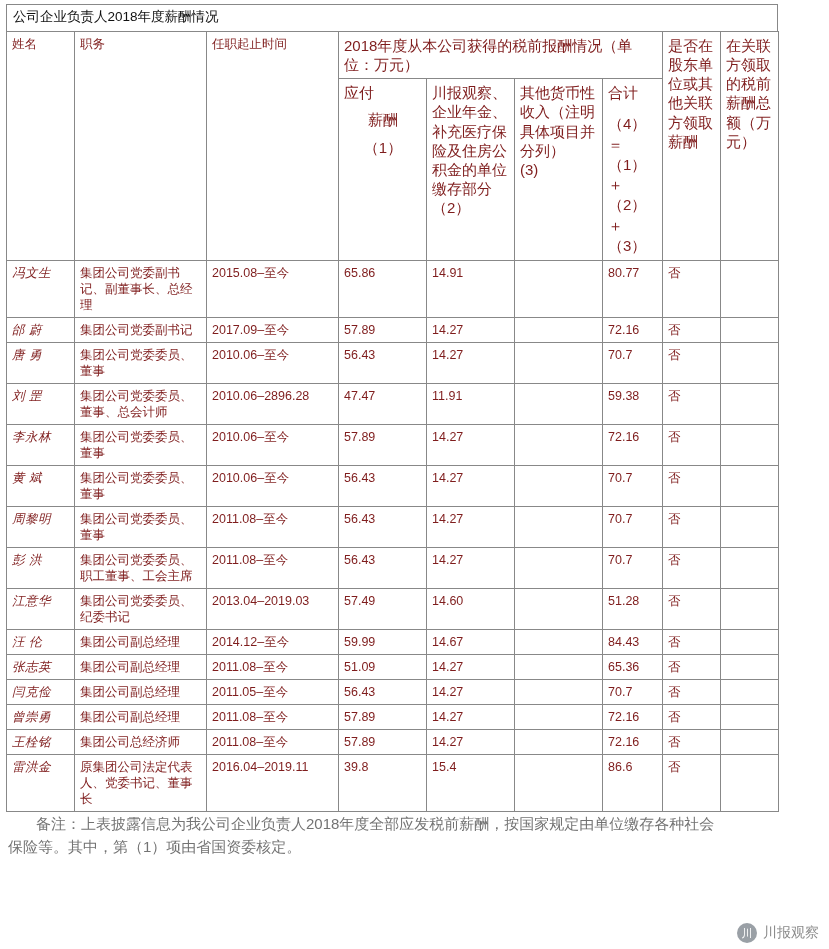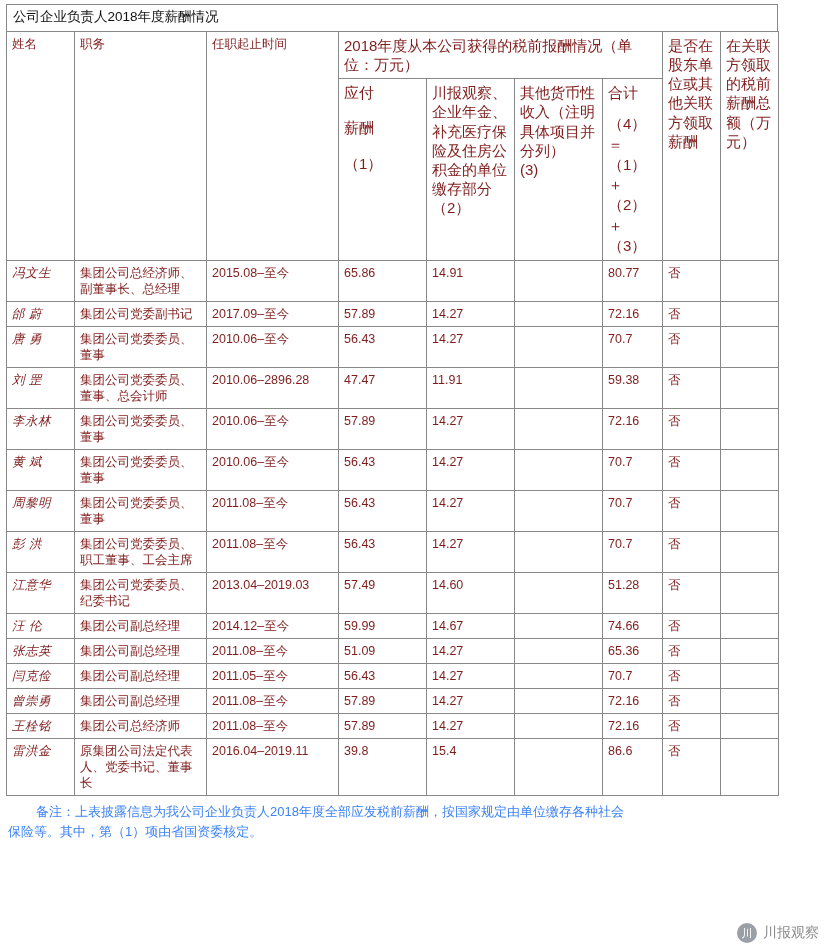--- a/index.html
+++ b/index.html
@@ -69,39 +69,39 @@
     line-height: 1.32;
   }
   .mid {
     vertical-align: middle;
   }
   .sub-line {
     display: block;
   }
   .sub-num {
     display: block;
-    margin-top: 16px;
+    margin-top: 8px;
+    text-align: center;
   }
   .total-formula {
     display: block;
     margin-top: 12px;
     line-height: 1.35;
   }
   .data-cell {
     font-size: 12.5px;
   }
   .row-name {
     letter-spacing: 0.5px;
     font-style: italic;
   }
   .note {
-    margin-top: 6px;
-    font-size: 13px;
+    font-size: 15px;
     line-height: 1.55;
-    color: #3b82f6;
+    color: #737373;
     width: 790px;
     padding-left: 2px;
   }
   .note p {
     margin: 0;
     text-indent: 28px;
   }
   .note p.cont {
     text-indent: 0;
   }
@@ -170,21 +170,21 @@
         </td>
         <td class="hdr-sub">
           <span class="sub-line">合计</span>
           <span class="total-formula">（4）＝（1）＋（2）＋（3）</span>
         </td>
       </tr>
     </thead>
     <tbody>
         <tr>
           <td class="data-cell row-name">冯文生</td>
-          <td class="data-cell">集团公司总经济师、副董事长、总经理</td>
+          <td class="data-cell">集团公司党委副书记、副董事长、总经理</td>
           <td class="data-cell">2015.08–至今</td>
           <td class="data-cell">65.86</td>
           <td class="data-cell">14.91</td>
           <td class="data-cell"></td>
           <td class="data-cell">80.77</td>
           <td class="data-cell">否</td>
           <td class="data-cell"></td>
         </tr>
         <tr>
           <td class="data-cell row-name">邰 蔚</td>
@@ -274,21 +274,21 @@
           <td class="data-cell">否</td>
           <td class="data-cell"></td>
         </tr>
         <tr>
           <td class="data-cell row-name">汪 伦</td>
           <td class="data-cell">集团公司副总经理</td>
           <td class="data-cell">2014.12–至今</td>
           <td class="data-cell">59.99</td>
           <td class="data-cell">14.67</td>
           <td class="data-cell"></td>
-          <td class="data-cell">74.66</td>
+          <td class="data-cell">84.43</td>
           <td class="data-cell">否</td>
           <td class="data-cell"></td>
         </tr>
         <tr>
           <td class="data-cell row-name">张志英</td>
           <td class="data-cell">集团公司副总经理</td>
           <td class="data-cell">2011.08–至今</td>
           <td class="data-cell">51.09</td>
           <td class="data-cell">14.27</td>
           <td class="data-cell"></td>

